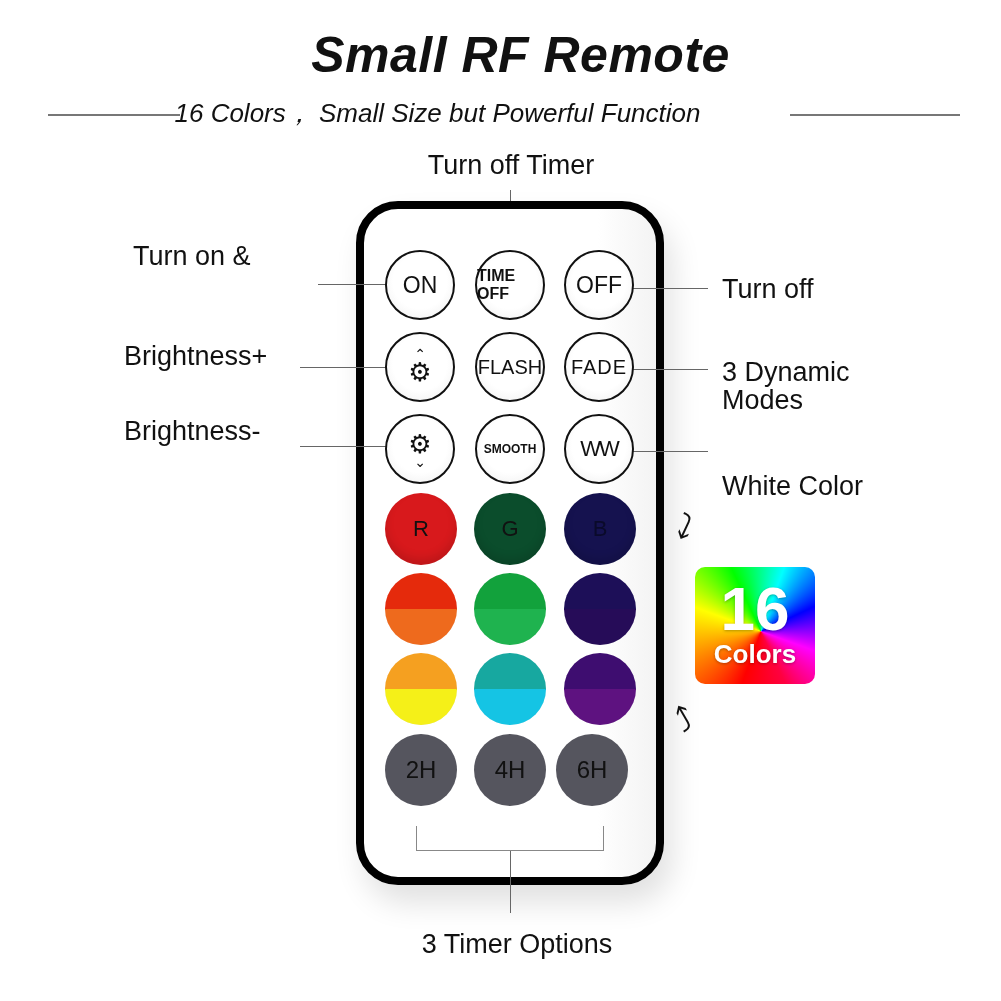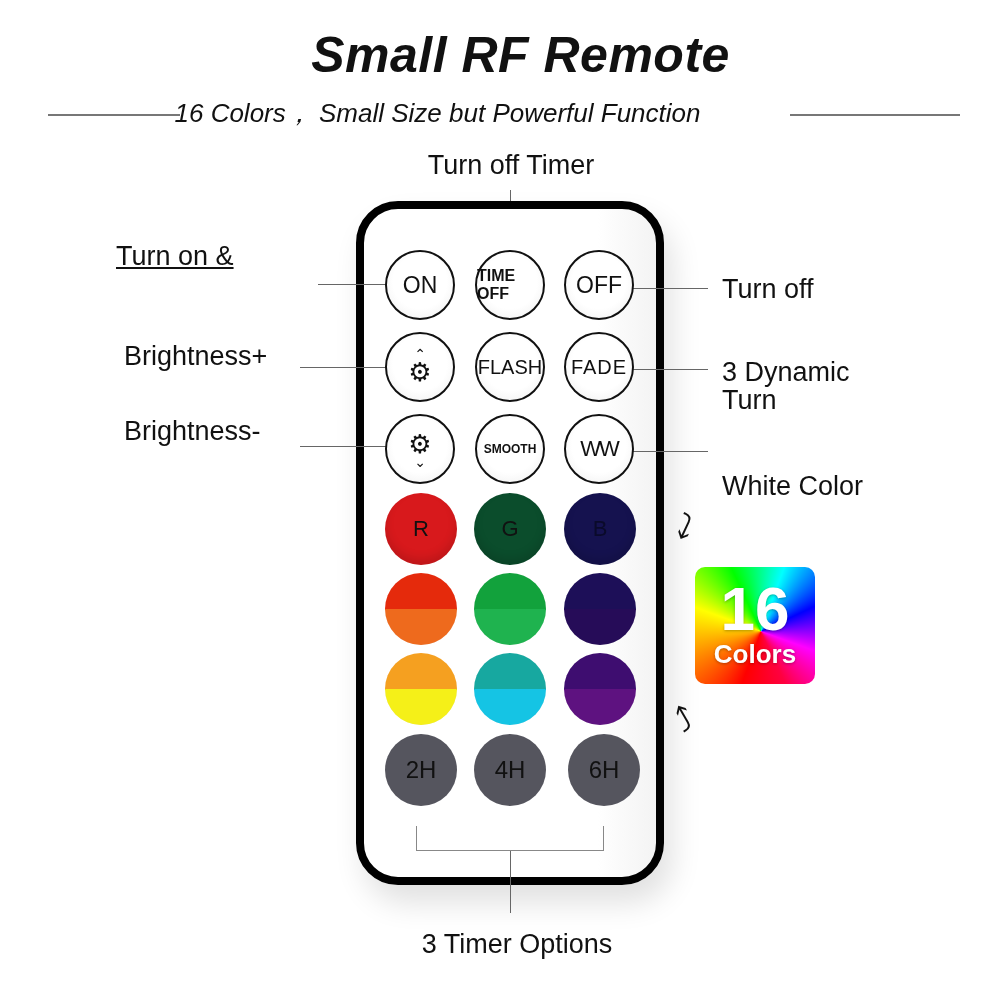--- a/index.html
+++ b/index.html
@@ -30,35 +30,35 @@
 <div class="abs title">Small RF Remote</div>
 <div class="abs rule" style="left:48px;width:132px;"></div>
 <div class="abs subtitle">16 Colors， Small Size but Powerful Function</div>
 <div class="abs rule" style="left:790px;width:170px;"></div>
 
 <div class="abs label" style="left:0;width:1022px;text-align:center;top:151px;">Turn off Timer</div>
 <div class="abs line" style="left:510px;top:190px;width:1px;height:66px;"></div>
 
 <div class="abs remote"></div>
 
-<div class="abs label" style="left:116px;top:242px;text-decoration:underline;">
+<div class="abs label" style="left:133px;top:242px;">
   <div>Turn on &amp;</div>
 </div>
 <div class="abs line" style="left:318px;top:284px;width:75px;height:1px;"></div>
 <div class="abs label" style="left:124px;top:342px;">Brightness+</div>
 <div class="abs line" style="left:300px;top:367px;width:93px;height:1px;"></div>
 <div class="abs label" style="left:124px;top:417px;">Brightness-</div>
 <div class="abs line" style="left:300px;top:446px;width:93px;height:1px;"></div>
 
 <div class="abs line" style="left:628px;top:288px;width:80px;height:1px;"></div>
 <div class="abs label" style="left:722px;top:275px;">Turn off</div>
 <div class="abs line" style="left:628px;top:369px;width:80px;height:1px;"></div>
 <div class="abs label" style="left:722px;top:358px;">
   <div>3 Dynamic</div>
-  <div>Turn</div>
+  <div>Modes</div>
 </div>
 <div class="abs line" style="left:628px;top:451px;width:80px;height:1px;"></div>
 <div class="abs label" style="left:722px;top:436px;margin-top:36px;">White Color</div>
 
 <div class="abs btn w" style="left:385px;top:250px;font-size:23px;">ON</div>
 <div class="abs btn w" style="left:475px;top:250px;font-size:16px;font-weight:bold;">TIME OFF</div>
 <div class="abs btn w" style="left:564px;top:250px;font-size:23px;">OFF</div>
 
 <div class="abs btn w" style="left:385px;top:332px;flex-direction:column;">
   <span style="font-size:14px;line-height:10px;">⌃</span>
@@ -99,21 +99,21 @@
   <div class="half-top" style="background:#17a8a0;"></div>
     <div class="half-bot" style="background:#15c4e4;"></div>
 </div>
 <div class="btn half c" style="left:564px;top:653px;width:72px;height:72px;">
   <div class="half-top" style="background:#3e0d70;"></div>
     <div class="half-bot" style="background:#5e1280;"></div>
 </div>
 
 <div class="abs btn g" style="left:385px;top:734px;width:72px;height:72px;">2H</div>
 <div class="abs btn g" style="left:474px;top:734px;width:72px;height:72px;">4H</div>
-<div class="abs btn g" style="left:568px;top:734px;width:72px;height:72px;">6H</div>
+<div class="abs btn g" style="left:556px;top:734px;width:72px;height:72px;">6H</div>
 
 <div class="abs" style="left:416px;top:826px;width:186px;height:24px;border:1.5px solid #888;border-top:none;"></div>
 <div class="abs line" style="left:510px;top:851px;width:1px;height:62px;"></div>
 <div class="abs label" style="left:0;width:1034px;text-align:center;top:930px;">3 Timer Options</div>
 
 <div class="abs arrow" style="left:676px;top:508px;transform:rotate(25deg);">⤵</div>
 <div class="abs badge">
   <div style="font-size:62px;line-height:64px;margin-top:10px;text-shadow:0 1px 3px rgba(0,0,0,0.3);">16</div>
   <div style="font-size:26px;line-height:26px;text-shadow:0 1px 3px rgba(0,0,0,0.3);">Colors</div>
 </div>

